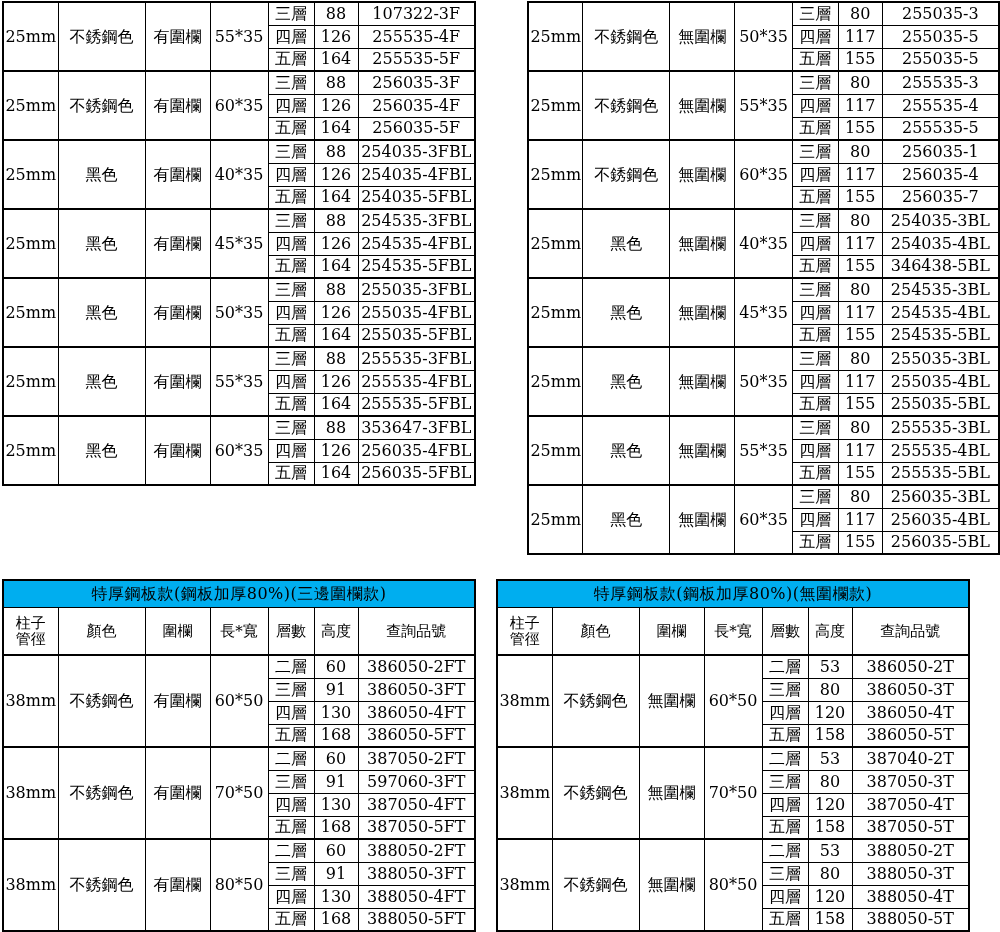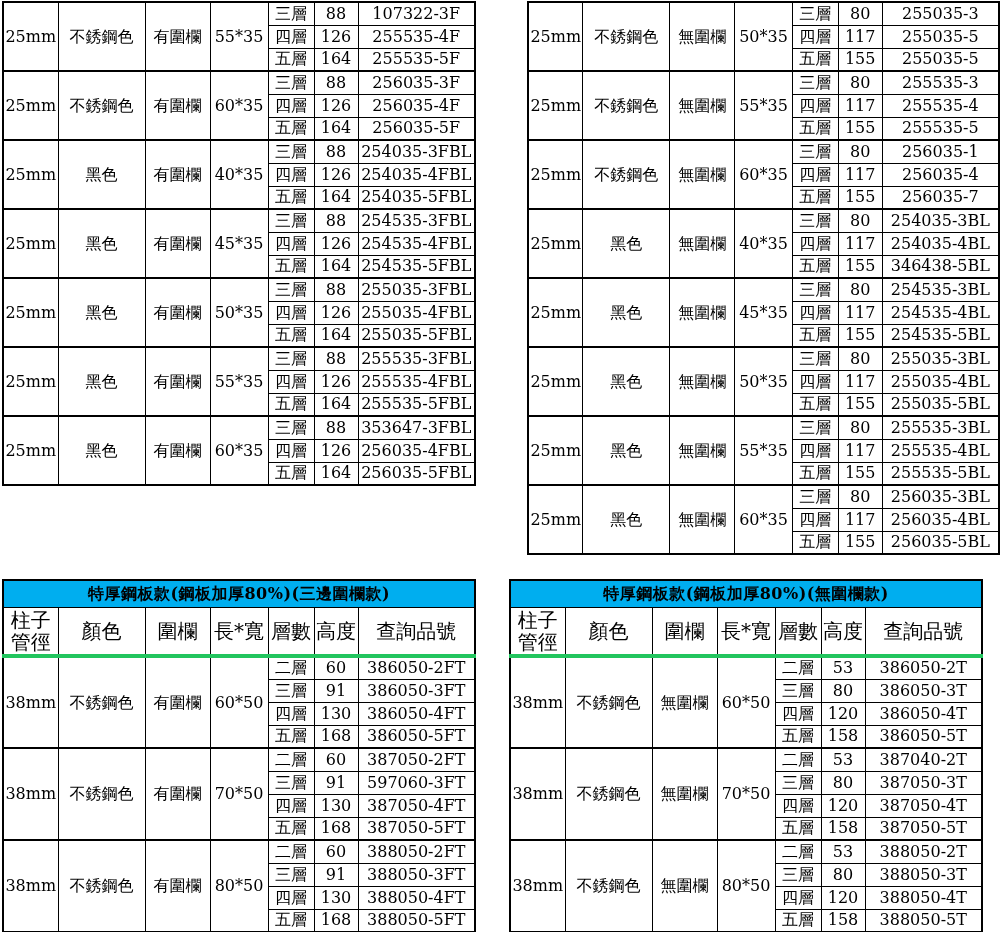--- a/index.html
+++ b/index.html
@@ -4,39 +4,39 @@
 <style>
   html,body{margin:0;padding:0;}
   body{
     width:1000px;height:932px;position:relative;background:#ffffff;
     font-family:"DejaVu Serif","Liberation Serif",serif;color:#000;
   }
   .tbl{position:absolute;}
   .pos-tl{left:2px;top:1px;}
   .pos-tr{left:527px;top:1px;}
   .pos-bl{left:2px;top:579px;}
-  .pos-br{left:509px;top:579px;border-radius:12px;}
+  .pos-br{left:496px;top:579px;border-radius:12px;}
   table.ptable{
     border-collapse:collapse;table-layout:fixed;border:2px solid #000;
   }
   table.ptable td{
     border:1px solid #000;text-align:center;vertical-align:middle;
     font-size:16px;padding:0;overflow:hidden;white-space:nowrap;
     line-height:1.1;
   }
   tr.data-row{height:23px;}
   tr.group-start td{border-top:2px solid #000;}
   td.title-cell{
     background:var(--title-bg,#00AEEF);
-    font-weight:bold;font-size:20px;height:26px;
+    font-weight:normal;font-size:20px;height:26px;
     border-bottom:2px solid #000;letter-spacing:0.5px;
   }
   tr.header-row td{
-    height:46px;font-size:20px;white-space:pre-line;
-    border-bottom:4px solid #22c55e;
+    height:46px;font-size:15px;white-space:pre-line;
+    border-bottom:1px solid #22c55e;
   }
 </style>
 </head>
 <body>
 
 <div class="tbl pos-tl">
     <table class="ptable">
       <colgroup>
         <col style="width: 55px;">
         <col style="width: 87px;">

